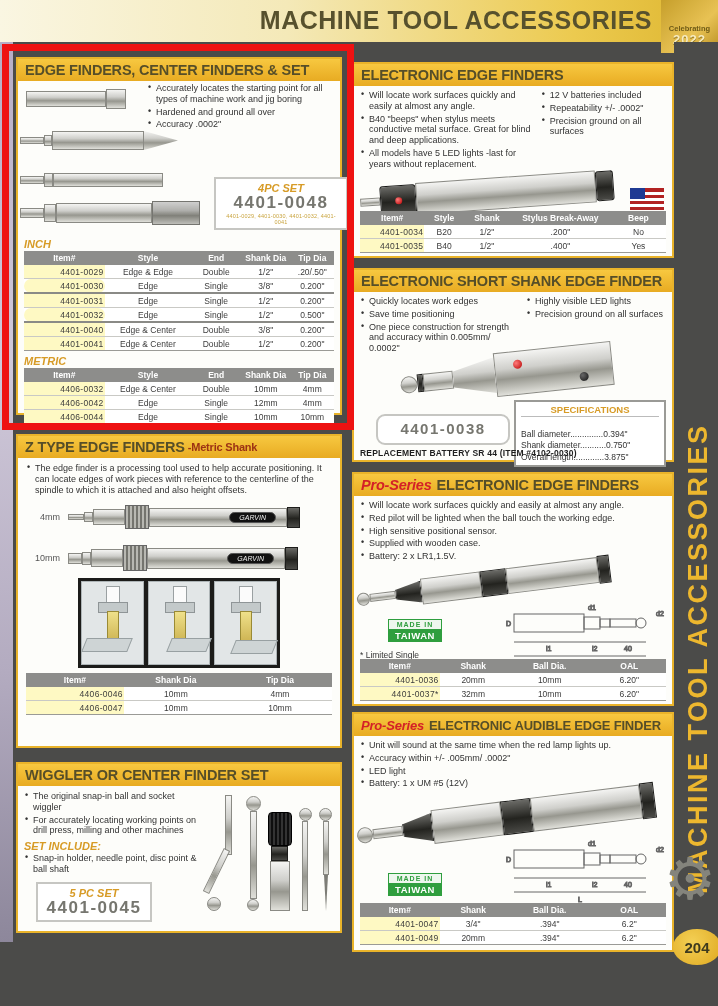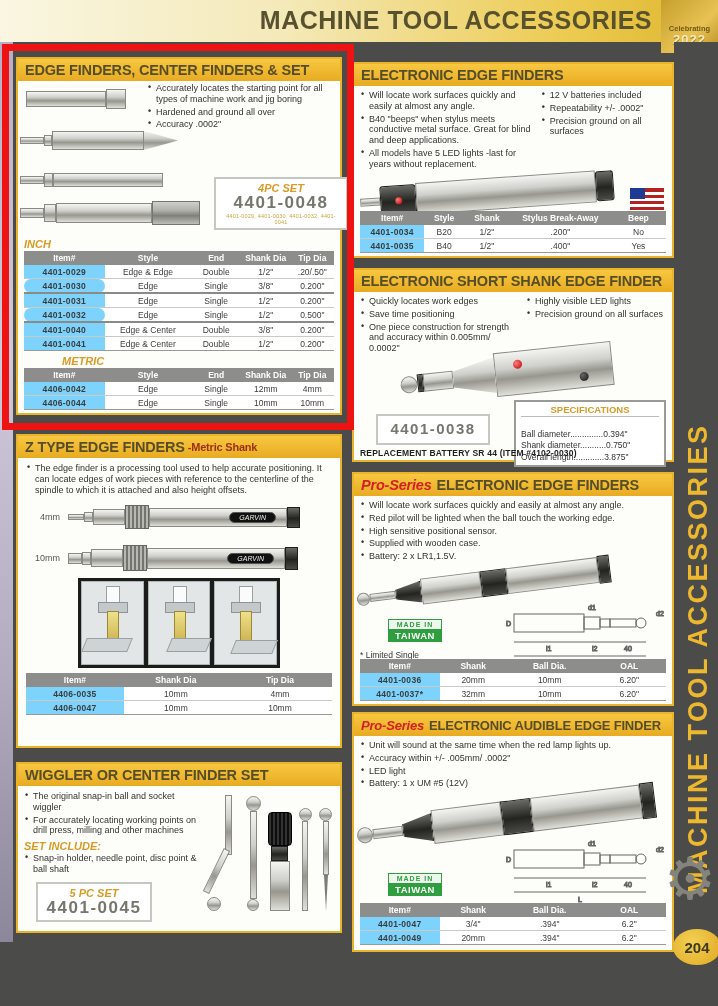--- a/index.html
+++ b/index.html
@@ -39,21 +39,21 @@
   
   .goldlbl{color:#d79b26;font-style:italic;font-weight:800;font-size:11px;margin:1px 0;}
   .setbox{border:2px solid #c6c6c2;background:#fff;text-align:center;padding:3px 4px;}
   .setlbl{color:#d79b26;font-style:italic;font-weight:800;font-size:11px;}
   .setnum{color:#76766f;font-weight:800;font-size:17px;letter-spacing:1.5px;line-height:1.1;}
   .setsub{color:#c9a43f;font-size:5.5px;letter-spacing:.2px;}
   
   table.cat{width:100%;border-collapse:collapse;background:#fff;table-layout:fixed;}
   .cat th{background:#8d8d8b;color:#fff;font-size:8.5px;padding:2px 1px;font-weight:700;}
   .cat td{font-size:8.5px;color:#3c3c3c;text-align:center;padding:1.5px 1px;border-bottom:1px solid #c9c9c5;}
-  .cat td:first-child{background:#7dd3fc;font-weight:700;letter-spacing:.3px;}
+  .cat td:first-child{background:#fef9c3;font-weight:400;letter-spacing:.3px;text-align:right;}
   .cat tr:last-child td{border-bottom:1px solid #9a9a96;}
   #inchTable tr:nth-child(2) td,#inchTable tr:nth-child(4) td{border-bottom:2px solid #8a8a86;border-radius:7px;}
   
   .pr{display:flex;align-items:center;}
   .seg{flex:none;box-sizing:border-box;}
   .m{background:linear-gradient(180deg,#f4f4f2,#cfcfcb 38%,#97978f 62%,#e0e0da);border:1px solid #8a8a84;}
   .md{background:linear-gradient(180deg,#6a6a66,#23231f 55%,#4a4a46);border:1px solid #1d1d1b;}
   .cone{clip-path:polygon(0 0,100% 50%,0 100%);border:none;}
   .led{width:9px;height:9px;border-radius:50%;background:radial-gradient(circle at 35% 35%,#ff7a7a,#b40000);}
   .garvin{background:#111;color:#eee;font-size:7px;font-style:italic;border-radius:7px;
@@ -196,39 +196,46 @@
             </tr>
             <tr>
               <td>4401-0041</td>
               <td>Edge &amp; Center</td>
               <td>Double</td>
               <td>1/2"</td>
               <td>0.200"</td>
             </tr>
           </tbody>
       </table>
-      <div class="goldlbl" style="margin-top:4px;margin-left:38px;">METRIC</div>
+      <div class="goldlbl" style="margin-top:4px;">METRIC</div>
       <table class="cat">
         <colgroup>
             <col style="width:26%">
             <col style="width:28%">
             <col style="width:16%">
             <col style="width:16%">
             <col style="width:14%">
           </colgroup>
         <thead>
             <tr>
               <th>Item#</th>
               <th>Style</th>
               <th>End</th>
               <th>Shank Dia</th>
               <th>Tip Dia</th>
             </tr>
           </thead>
         <tbody>
+            <tr>
+              <td>4406-0032</td>
+              <td>Edge &amp; Center</td>
+              <td>Double</td>
+              <td>10mm</td>
+              <td>4mm</td>
+            </tr>
             <tr>
               <td>4406-0042</td>
               <td>Edge</td>
               <td>Single</td>
               <td>12mm</td>
               <td>4mm</td>
             </tr>
             <tr>
               <td>4406-0044</td>
               <td>Edge</td>
@@ -303,21 +310,21 @@
           </colgroup>
         <thead>
             <tr>
               <th>Item#</th>
               <th>Shank Dia</th>
               <th>Tip Dia</th>
             </tr>
           </thead>
         <tbody>
             <tr>
-              <td>4406-0035</td>
+              <td>4406-0046</td>
               <td>10mm</td>
               <td>4mm</td>
             </tr>
             <tr>
               <td>4406-0047</td>
               <td>10mm</td>
               <td>10mm</td>
             </tr>
           </tbody>
       </table>
@@ -463,21 +470,21 @@
       <div class="pr" style="position:absolute;left:46px;top:60px;transform:rotate(-6deg);">
         <div class="seg m ball" style="width:17px;height:17px;"></div>
         <div class="seg md" style="width:6px;height:18px;"></div>
         <div class="seg m" style="width:30px;height:18px;"></div>
         <div class="seg m" style="width:42px;height:36px;clip-path:polygon(0 28%,100% 0,100% 100%,0 72%);border:none;"></div>
         <div class="seg m" style="width:118px;height:44px;position:relative;">
           <div class="led" style="position:absolute;left:18px;top:8px;"></div>
           <div class="led" style="position:absolute;right:24px;bottom:6px;background:radial-gradient(circle at 35% 35%,#666,#111);"></div>
         </div>
       </div>
-      <div class="setbox" style="position:absolute;left:22px;top:122px;width:106px;padding:5px 2px;">
+      <div class="setbox" style="position:absolute;left:22px;top:122px;width:106px;padding:5px 12px;border-radius:9px;">
         <div class="setnum" style="font-size:15px;">4401-0038</div>
       </div>
       <div class="specs" style="position:absolute;right:6px;top:108px;">
         <div class="stitle">SPECIFICATIONS</div>
         <div class="sline">Ball diameter..............0.394"</div>
         <div class="sline">Shank diameter...........0.750"</div>
         <div class="sline">Overall length.............3.875"</div>
       </div>
       <div class="footnote" style="position:absolute;left:6px;bottom:2px;">REPLACEMENT BATTERY SR 44 (ITEM #4102-0030)</div>
     </div>

